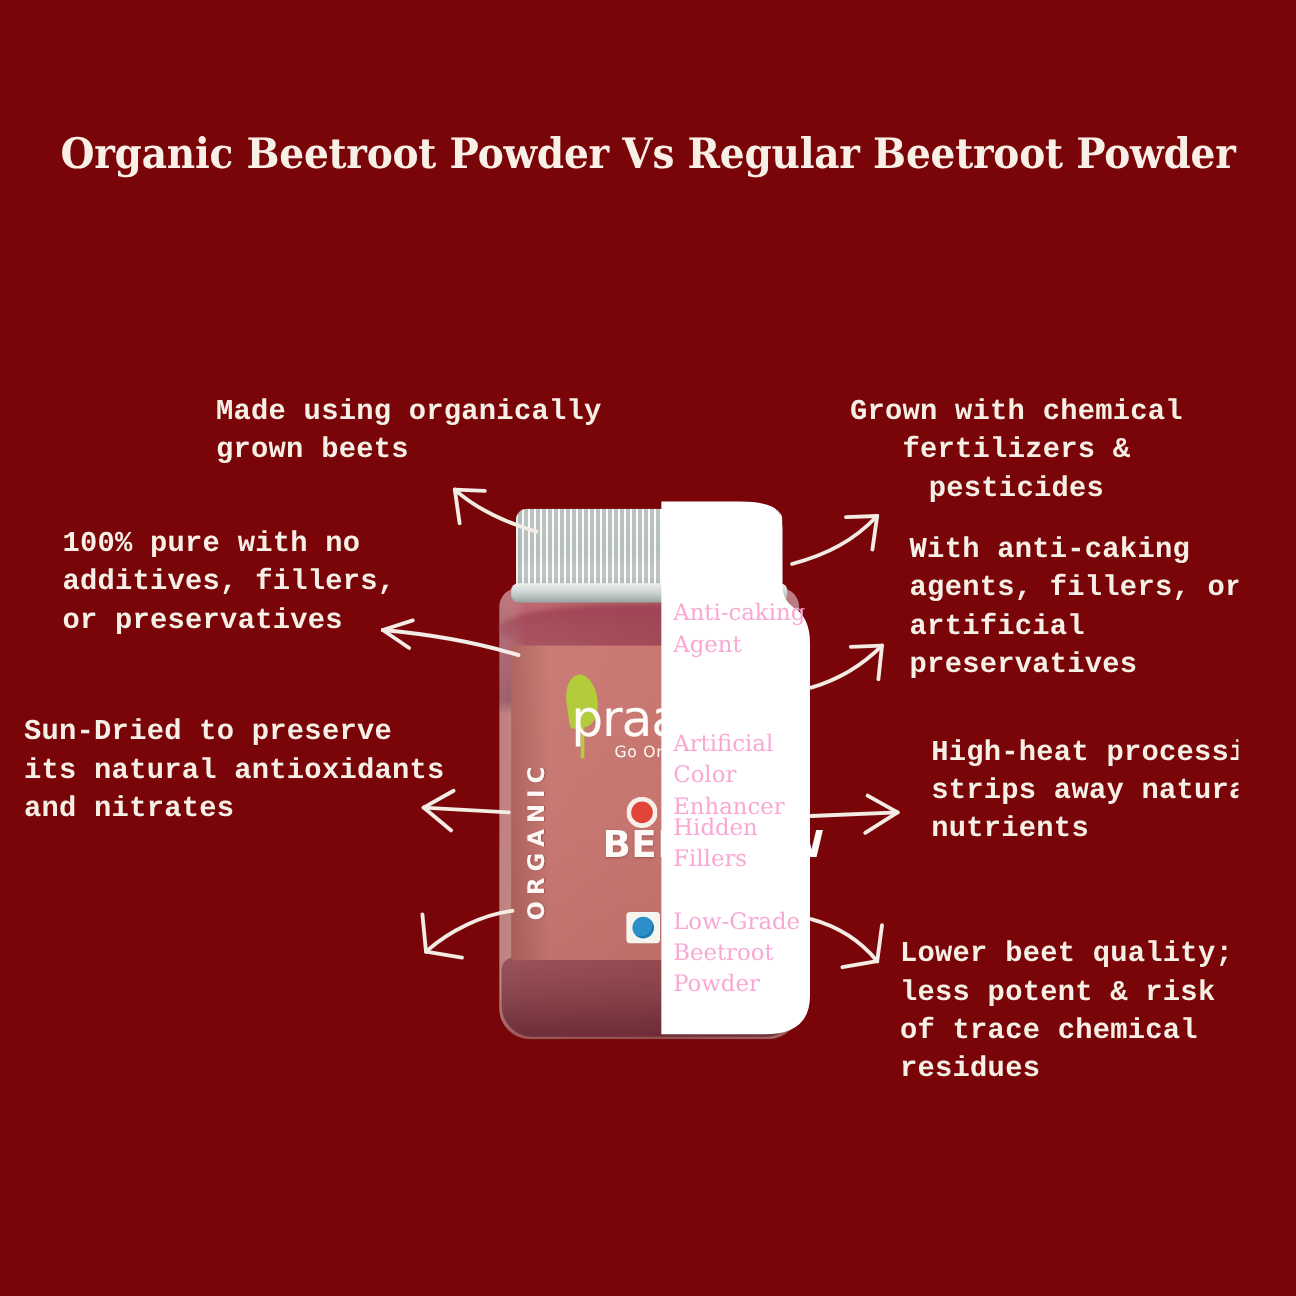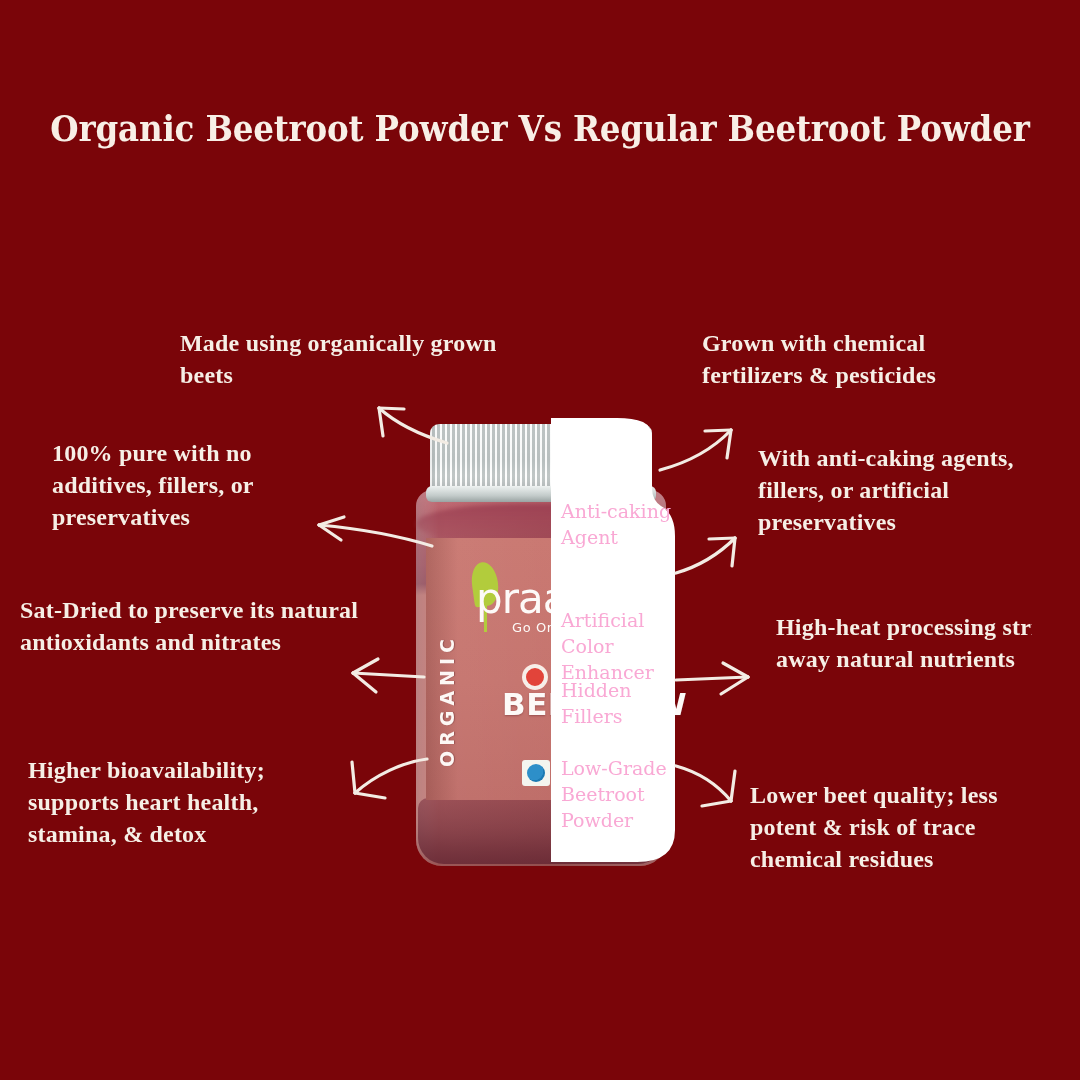--- a/index.html
+++ b/index.html
@@ -31,37 +31,37 @@
     letter-spacing: -0.2px;
     transform: scaleX(0.93);
     transform-origin: center center;
     white-space: nowrap;
   }
 
   
   .callout {
     position: absolute;
     color: #f6efe6;
-    font-family: Liberation Serif, serif;
+    font-family: Liberation Mono, monospace;
     font-weight: bold;
     font-size: 24px;
     line-height: 1.33;
     letter-spacing: 0.2px;
   }
   .callout.left  { text-align: left; }
   .callout.right { text-align: left; }
 
   
   #c-organic-beets   { left: 180px; top: 328px; width: 330px; }
   #c-pure-no-add     { left: 52px;  top: 438px; width: 300px; }
   #c-sun-dried       { left: 20px;  top: 595px; width: 360px; }
   #c-bioavailability { left: 28px;  top: 755px; width: 320px; }
 
   
-  #c-chem-fert       { left: 702px; top: 328px; width: 330px; }
+  #c-chem-fert       { left: 682px; top: 328px; width: 330px; text-align: center; }
   #c-anticaking      { left: 758px; top: 443px; width: 316px; }
   #c-high-heat       { left: 776px; top: 612px; width: 300px; }
   #c-lower-quality   { left: 750px; top: 780px; width: 300px; }
 
   
   #arrows {
     position: absolute;
     left: 0; top: 0;
     width: 1080px;
     height: 1080px;
@@ -430,23 +430,22 @@
       <path d="M676,766 C698,772 717,784 731,801"></path>
       <path d="M731,801 L735,771"></path>
       <path d="M731,801 L702,806"></path>
     </g>
   </svg>
 
   <div class="callout left" id="c-organic-beets">Made using organically grown beets</div>
 
   <div class="callout left" id="c-pure-no-add">100% pure with no additives, fillers, or preservatives</div>
 
-  <div class="callout left" id="c-sun-dried">Sat-Dried to preserve its natural antioxidants and nitrates</div>
-
-  <div class="callout left" id="c-bioavailability">Higher bioavailability; supports heart health, stamina, &amp; detox</div>
+  <div class="callout left" id="c-sun-dried">Sun-Dried to preserve its natural antioxidants and nitrates</div>
+
 
   <div class="callout right" id="c-chem-fert">Grown with chemical fertilizers &amp; pesticides</div>
 
   <div class="callout right" id="c-high-heat">High-heat processing strips away natural nutrients</div>
 
   <div class="callout right" id="c-anticaking">With anti-caking agents, fillers, or artificial preservatives</div>
 
   <div class="callout right" id="c-lower-quality">Lower beet quality; less potent &amp; risk of trace chemical residues</div>
 
 </div>

